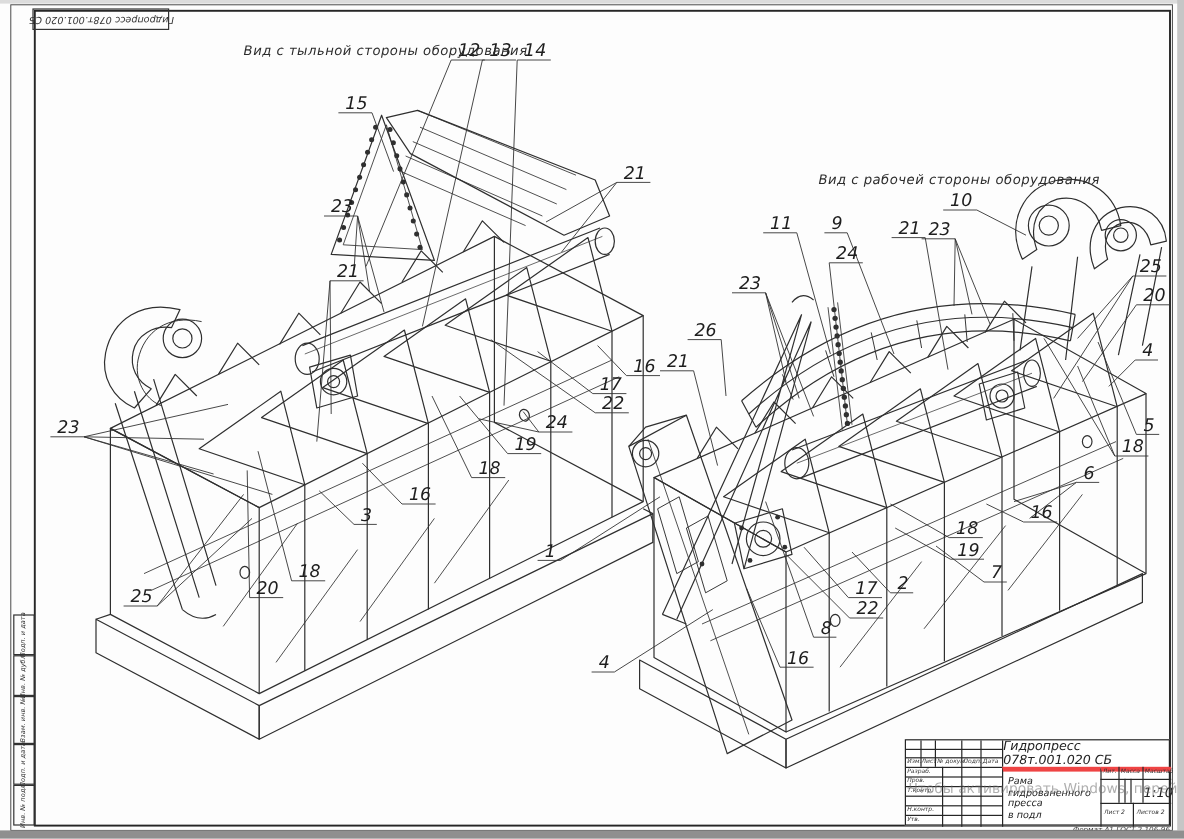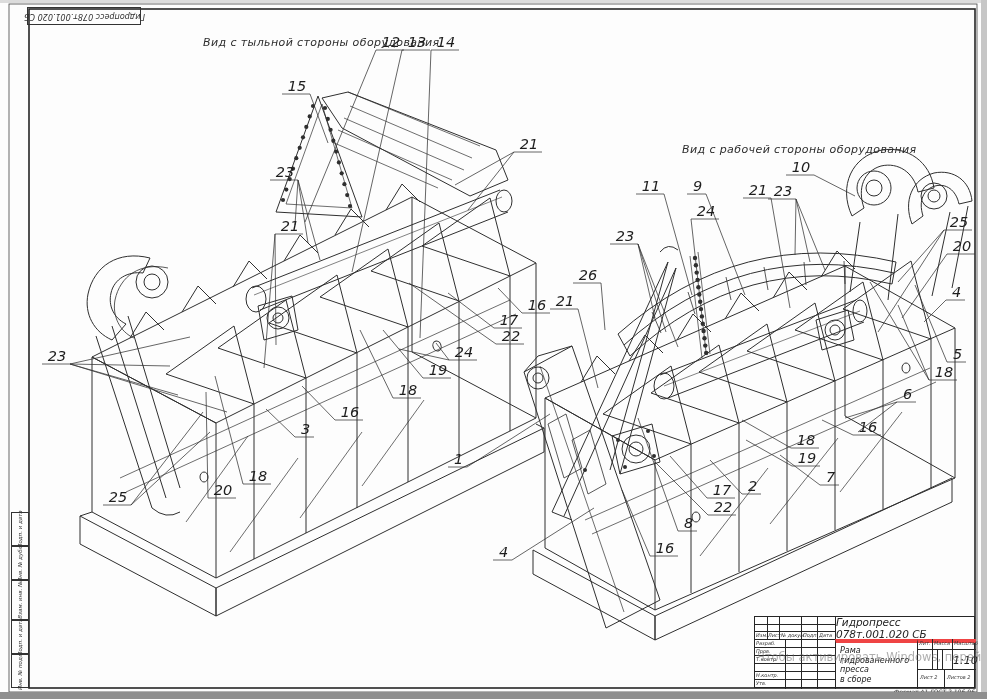--- a/index.html
+++ b/index.html
@@ -344,21 +344,21 @@
   <div class="mblock" style="top:654px;height:34px;">
       <span>Инв. № подл.</span>
     </div>
 
   <div id="tblock">
 
     <div id="tb-desig" class="cell noT" style="left:80px;top:0;width:141px;height:22px;">Гидропресс 078т.001.020 СБ</div>
 
     <div id="tb-name" class="cell" style="left:80px;top:22px;width:82px;height:50px;">
       <div>Рама гидрованенного пресса</div>
-      <div>в сборе</div>
+      <div>в подл</div>
     </div>
 
     <div class="hl" style="left:0;top:7px;width:80px;"></div>
     <div class="hl" style="left:0;top:14px;width:80px;"></div>
     <div class="hl" style="left:0;top:22px;width:80px;"></div>
     <div class="hl" style="left:0;top:30px;width:80px;"></div>
     <div class="hl" style="left:0;top:38px;width:80px;"></div>
     <div class="hl" style="left:0;top:46px;width:80px;"></div>
     <div class="hl" style="left:0;top:54px;width:80px;"></div>
     <div class="hl" style="left:0;top:62px;width:80px;"></div>

